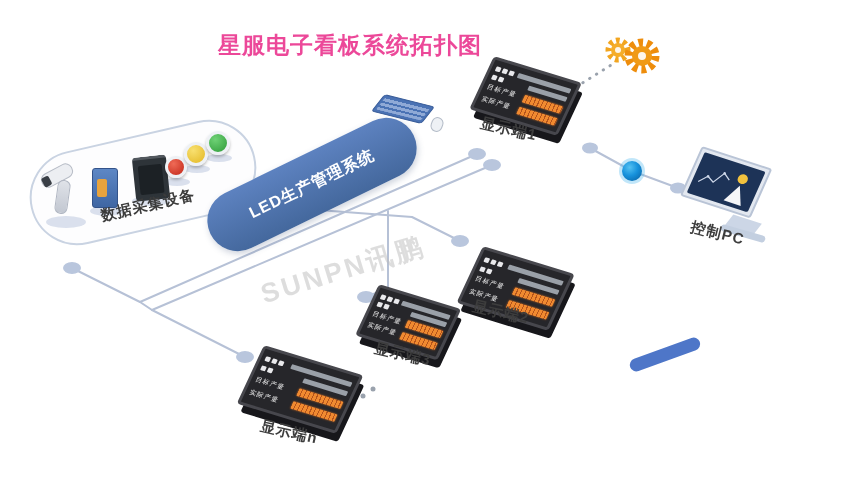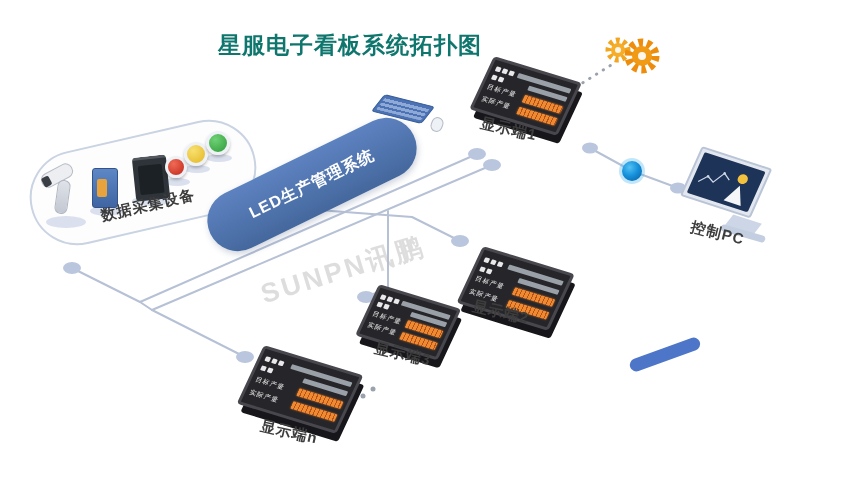--- a/index.html
+++ b/index.html
@@ -3,21 +3,21 @@
 <meta charset="utf-8">
 <style>
   * { margin:0; padding:0; box-sizing:border-box; }
   html,body { background:#ffffff; }
   body { font-family:"Liberation Sans","DejaVu Sans",sans-serif; }
   .canvas { position:relative; width:865px; height:477px; background:#ffffff; overflow:hidden; }
 
   .wires { position:absolute; left:0; top:0; z-index:1; }
 
   .title { position:absolute; left:190px; top:30px; width:320px; text-align:center;
-           font-size:23px; font-weight:bold; color:#0f766e; letter-spacing:1px; z-index:5; }
+           font-size:23px; font-weight:bold; color:#ec4899; letter-spacing:1px; z-index:5; }
 
   .watermark { position:absolute; left:258px; top:252px; font-size:27px; font-weight:bold;
                color:#bdbdbd; opacity:.5; letter-spacing:3px; transform:rotate(-17deg); z-index:2; }
 
   
   .collector-ellipse { position:absolute; left:28px; top:135px; width:230px; height:95px;
                        border:2px solid #c9d3e2; border-radius:48px; background:#fdfdfe;
                        transform:rotate(-13deg); z-index:2; }
   .collector-label { position:absolute; left:100px; top:196px; font-size:15px; font-weight:bold;
                      color:#3b3b3b; letter-spacing:1px; transform:rotate(-13deg); z-index:4; }

